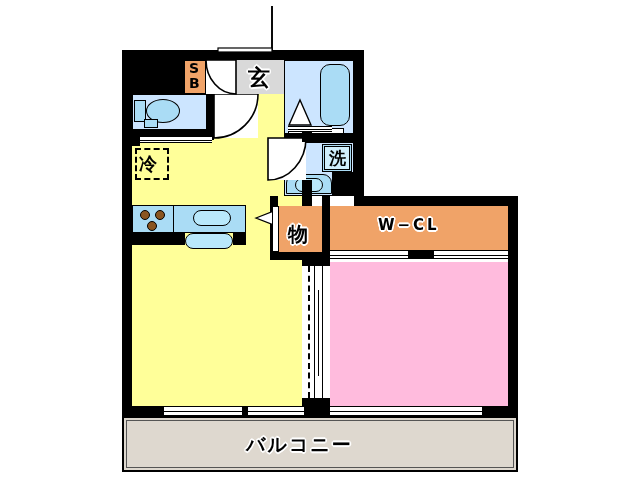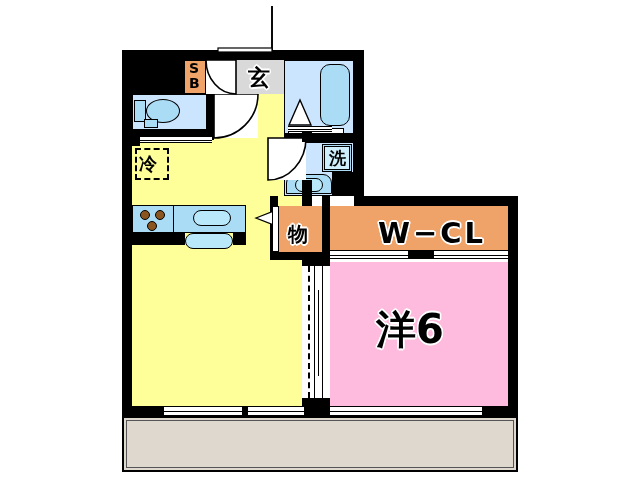--- a/index.html
+++ b/index.html
@@ -33,42 +33,42 @@
 
   svg{display:block;overflow:visible;}
 </style>
 </head>
 <body>
 
 <div id="stage">
 
   <div class="abs room" style="left:122px;top:416px;width:396px;height:56px;background:#ded8cf;border:2px solid #000;"></div>
   <div class="abs" style="left:126px;top:420px;width:388px;height:48px;border:1px solid #555;background:transparent;"></div>
+  <div class="rlabel" style="left:246px;top:432px;font-size:19px;">バルコニー</div>
 
   <div class="abs wall" style="left:122px;top:50px;width:242px;height:10px;"></div>
   <div class="abs wall" style="left:122px;top:50px;width:10px;height:182px;"></div>
   <div class="abs wall" style="left:354px;top:50px;width:10px;height:146px;"></div>
 
   <div class="abs wall" style="left:354px;top:196px;width:164px;height:10px;"></div>
   <div class="abs wall" style="left:508px;top:196px;width:10px;height:220px;"></div>
 
   <div class="abs wall" style="left:122px;top:232px;width:10px;height:184px;"></div>
 
   <div class="abs wall" style="left:122px;top:406px;width:396px;height:10px;"></div>
 
   <div class="abs room" style="left:132px;top:126px;width:170px;height:280px;background:#ffff99;"></div>
 
   <div class="abs room" style="left:214px;top:60px;width:88px;height:70px;background:#ffff99;"></div>
 
 
   <div class="abs room" style="left:330px;top:262px;width:178px;height:144px;background:#ffbbdd;"></div>
-  <div class="rlabel" style="left:376px;top:302px;font-size:40px;letter-spacing:0px;">洋6</div>
 
   <div class="abs room" style="left:330px;top:206px;width:178px;height:44px;background:#f0a368;"></div>
-  <div class="rlabel" style="left:378px;top:216px;font-size:29px;letter-spacing:3px;">W−CL</div>
+  <div class="rlabel" style="left:378px;top:216px;font-size:15px;letter-spacing:3px;">W−CL</div>
 
   <div class="abs room" style="left:278px;top:206px;width:44px;height:52px;background:#f0a368;"></div>
   <div class="rlabel" style="left:288px;top:221px;font-size:20px;letter-spacing:0;">物</div>
 
   <div class="abs wall" style="left:270px;top:196px;width:8px;height:62px;"></div>
   <div class="abs wall" style="left:322px;top:196px;width:8px;height:62px;"></div>
   <div class="abs wall" style="left:270px;top:252px;width:60px;height:8px;"></div>
   <div class="abs wall" style="left:322px;top:250px;width:186px;height:4px;"></div>
 
   <div class="abs sash" style="left:330px;top:250px;width:78px;height:9px;">

